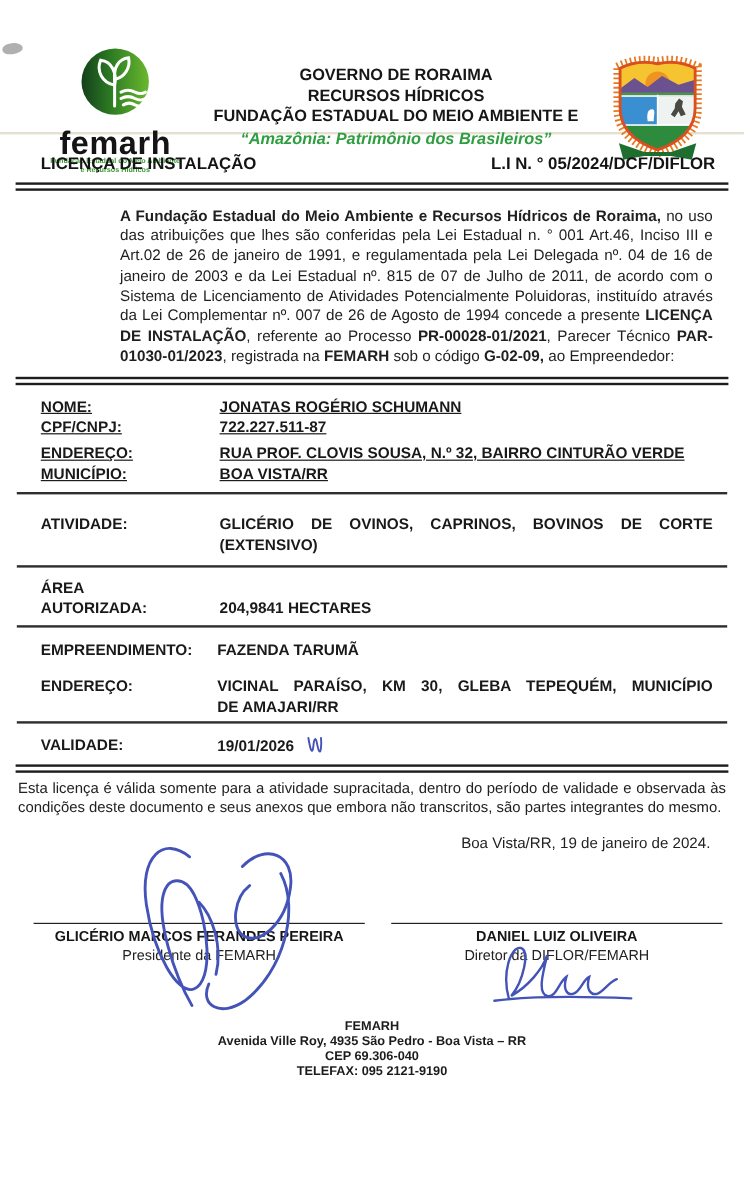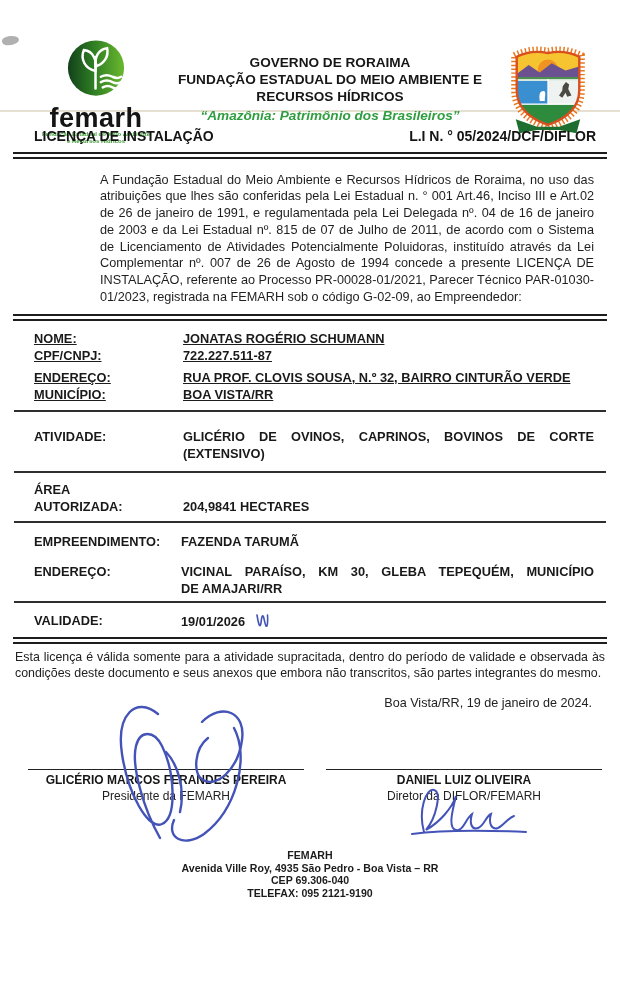--- a/index.html
+++ b/index.html
@@ -30,21 +30,21 @@
     margin:16px 24px 0 34px;font-size:14px;font-weight:bold;color:#141414;
   }
   .double-rule{margin:8px 13px 0 13px;height:7px;box-sizing:border-box;
     border-top:2.6px solid #1d1d1d;border-bottom:2.6px solid #1d1d1d;}
   .single-rule{margin:0 14px;height:2px;background:#2e2e2e;}
   
   .intro{
     margin:13px 26px 0 100px;text-align:justify;
     font-size:12.7px;line-height:16.8px;color:#1f1f1f;
   }
-  .intro .b{font-weight:normal;}
+  .intro .b{font-weight:bold;}
   
   .fields{margin-top:9px;text-decoration:underline;}
   .f-row{display:flex;padding:0 26px 0 34px;font-size:12.8px;line-height:17px;font-weight:bold;color:#191919;}
   .f-label{width:136px;flex:0 0 auto;}
   .f-label-wide{width:134px;flex:0 0 auto;}
   .f-value{flex:1;margin-left:13px;}
   .just-line{text-align:justify;text-align-last:justify;}
   .gap5{height:5px;}
   .gap13{height:13px;}
   
@@ -91,22 +91,22 @@
           <path d="M39,51 q5,-3 10,0 q4,2.2 8,0"></path>
         </g>
       </svg>
       <div class="logo-wordmark">femarh</div>
       <div class="logo-tagline">Fundação Estadual do Meio Ambiente</div>
       <div class="logo-tagline">e Recursos Hídricos</div>
     </div>
 
     <div class="org-col">
       <div class="org-line">GOVERNO DE RORAIMA</div>
+      <div class="org-line">RECURSOS HÍDRICOS</div>
       <div class="org-line">FUNDAÇÃO ESTADUAL DO MEIO AMBIENTE E</div>
-      <div class="org-line">RECURSOS HÍDRICOS</div>
       <div class="motto">“Amazônia: Patrimônio dos Brasileiros”</div>
     </div>
 
     <div class="arms-col">
       <svg width="92" height="98" viewBox="0 0 100 106">
         <defs>
           <clipPath id="shield">
             <path d="M16,18 Q32,10 50,14 Q68,10 84,18 L84,54 Q84,80 50,92 Q16,80 16,54 Z"></path>
           </clipPath>
         </defs>

